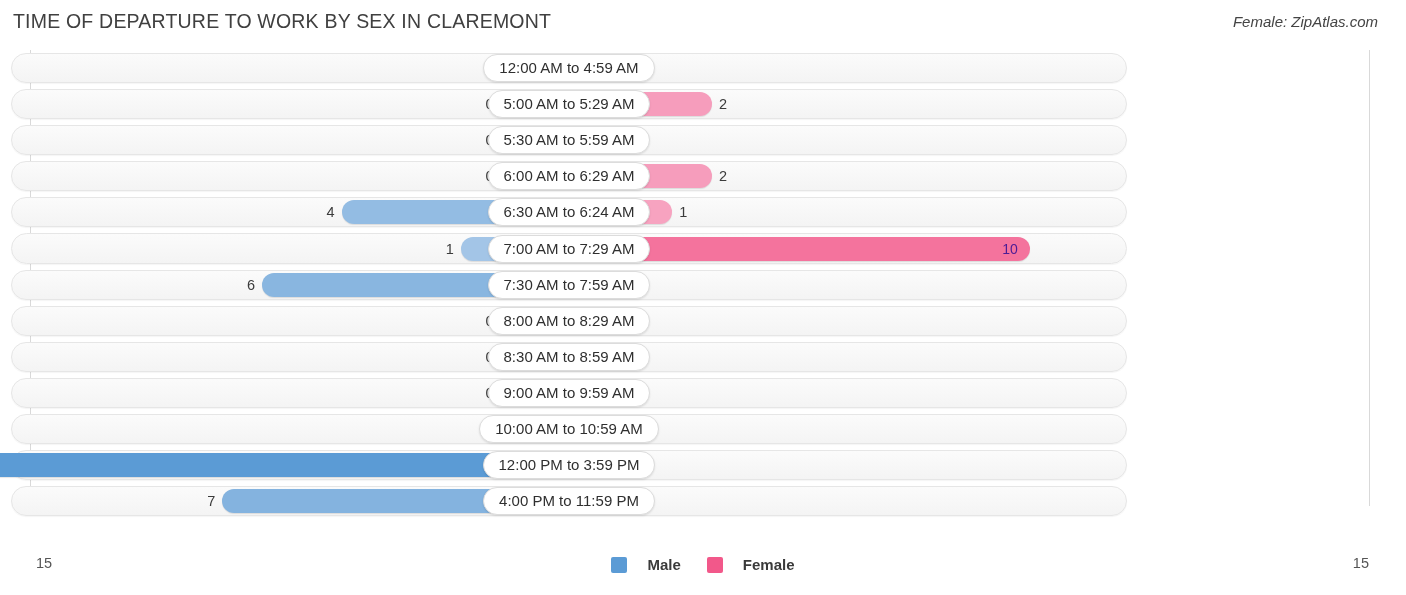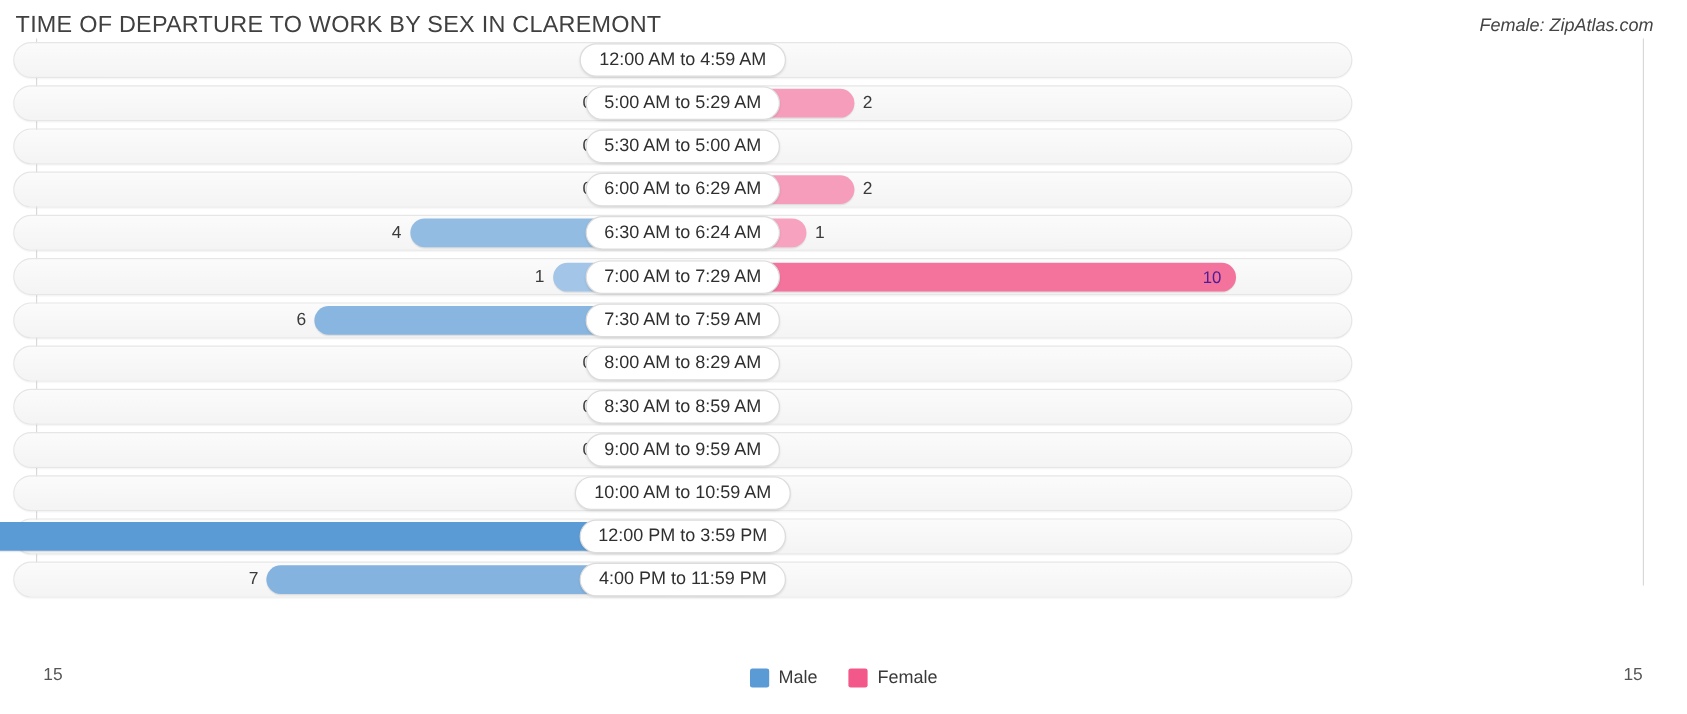--- a/index.html
+++ b/index.html
@@ -11,21 +11,21 @@
   .header{position:absolute;left:2px;top:0;width:1388px;height:46px;}
   .title{
     position:absolute;left:11px;top:10px;
     font-size:19.5px;letter-spacing:.2px;color:#404040;white-space:nowrap;
   }
   .source{
     position:absolute;right:12px;top:13px;
     font-size:15px;font-style:italic;color:#444;white-space:nowrap;
   }
 
-  .plot{position:absolute;left:0;top:32px;width:1138px;height:505px;}
+  .plot{position:absolute;left:0;top:50px;width:1138px;height:505px;}
 
   
   .gridline{position:absolute;top:0;bottom:49px;width:1px;background:#d9d9d9;}
   .gridline.left{left:30px;}
   .gridline.right{left:1369px;}
 
   .row{
     position:relative;height:36.1px;
     display:flex;align-items:center;justify-content:center;
   }
@@ -71,21 +71,21 @@
 
   .axis{position:absolute;left:0;top:551px;width:1406px;height:44px;}
   .axis .tick{position:absolute;top:4px;font-size:14.5px;color:#555;}
   .axis .tick.l{left:36px;}
   .axis .tick.r{right:37px;}
 
   .legend{
     position:absolute;left:0;right:0;top:5px;
     display:flex;align-items:center;justify-content:center;gap:26px;
   }
-  .lg{display:flex;align-items:flex-end;gap:8px;}
+  .lg{display:flex;align-items:flex-end;gap:20px;font-weight:bold;}
   .sw{width:16px;height:16px;border-radius:2px;flex:none;}
   .lgt{font-size:15px;color:#3a3a3a;}
 </style>
 </head>
 <body>
 
 <div class="header">
   <div class="title">TIME OF DEPARTURE TO WORK BY SEX IN CLAREMONT</div>
   <div class="source">Female: ZipAtlas.com</div>
 </div>
@@ -126,21 +126,21 @@
       <div class="halves">
         <div class="side left">
           <span class="val out-left">0</span>
           <div class="bar left" style="width: 55px; background: rgb(168, 200, 232);"></div>
         </div>
         <div class="side right">
           <div class="bar right" style="width: 55px; background: rgb(247, 168, 196);"></div>
           <span class="val out-right">0</span>
         </div>
       </div>
-      <div class="label">5:30 AM to 5:00 AM</div>
+      <div class="label">5:30 AM to 5:59 AM</div>
     </div>
     <div class="row">
       <div class="track"></div>
       <div class="halves">
         <div class="side left">
           <span class="val out-left">0</span>
           <div class="bar left" style="width: 55px; background: rgb(168, 200, 232);"></div>
         </div>
         <div class="side right">
           <div class="bar right" style="width: 134.467px; background: rgb(246, 157, 188);"></div>

